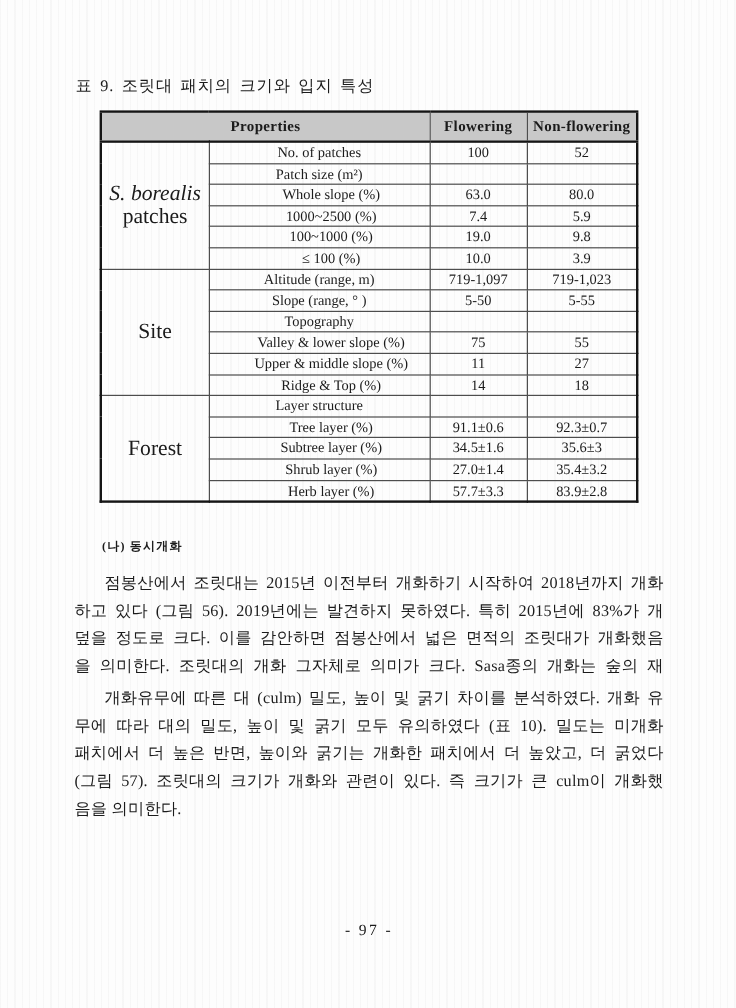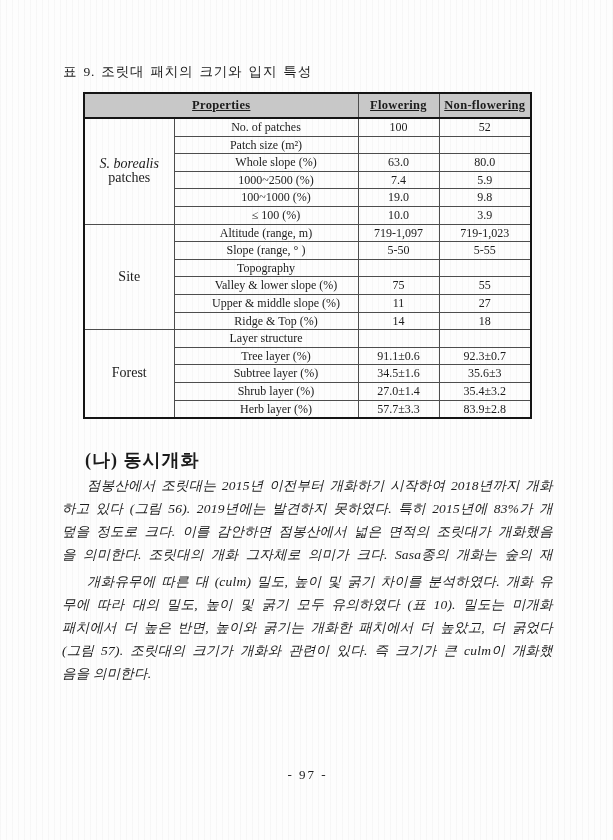--- a/index.html
+++ b/index.html
@@ -19,38 +19,38 @@
   table.props {
     position:absolute; left:83px; top:92px; width:447px;
     border-collapse:collapse; table-layout:fixed;
     border:2px solid #151515;
     font-size:12px;
   }
   table.props th, table.props td { border:1px solid #4d4d4d; overflow:hidden; white-space:nowrap; }
   table.props thead th {
     height:21px; font-weight:600; font-size:12.5px;
     border-bottom:2px solid #151515; border-top:2px solid #151515;
-    text-align:center; letter-spacing:0.3px;text-decoration:underline;
+    text-align:center; letter-spacing:0.3px;
   }
   table.props tbody td { height:16.6px; line-height:1.05; padding:0 4px; }
-  td.grp { text-align:center; font-size:14px; line-height:1.25; }
+  td.grp { text-align:center; font-size:18px; line-height:1.25; }
   td.prop { text-align:center; padding-left:6px;margin-left:48px; }
   td.prop.indent { padding-left:24px; }
   td.val { text-align:center; }
 
   .heading {
     position:absolute; left:85px; top:448px;
-    font-size:18px; font-weight:700; letter-spacing:1px;
+    font-size:10px; font-weight:700; letter-spacing:1px;
   }
 
   .textblock {
     position:absolute; left:62px; top:474px; width:491px;
     font-size:13.5px; line-height:23px; letter-spacing:0.2px;
   }
-  .para { margin:0;font-style:italic; }
+  .para { margin:0; }
   .para + .para { margin-top:4px; }
   .pline { text-align:justify; text-align-last:justify; }
   .pline.plast { text-align:left; text-align-last:left; }
   .pline.pfirst { text-indent:25px; }
 
   .page-number {
     position:absolute; left:62px; top:767px; width:491px;
     text-align:center; font-size:13px; letter-spacing:2px;
   }
 </style>

